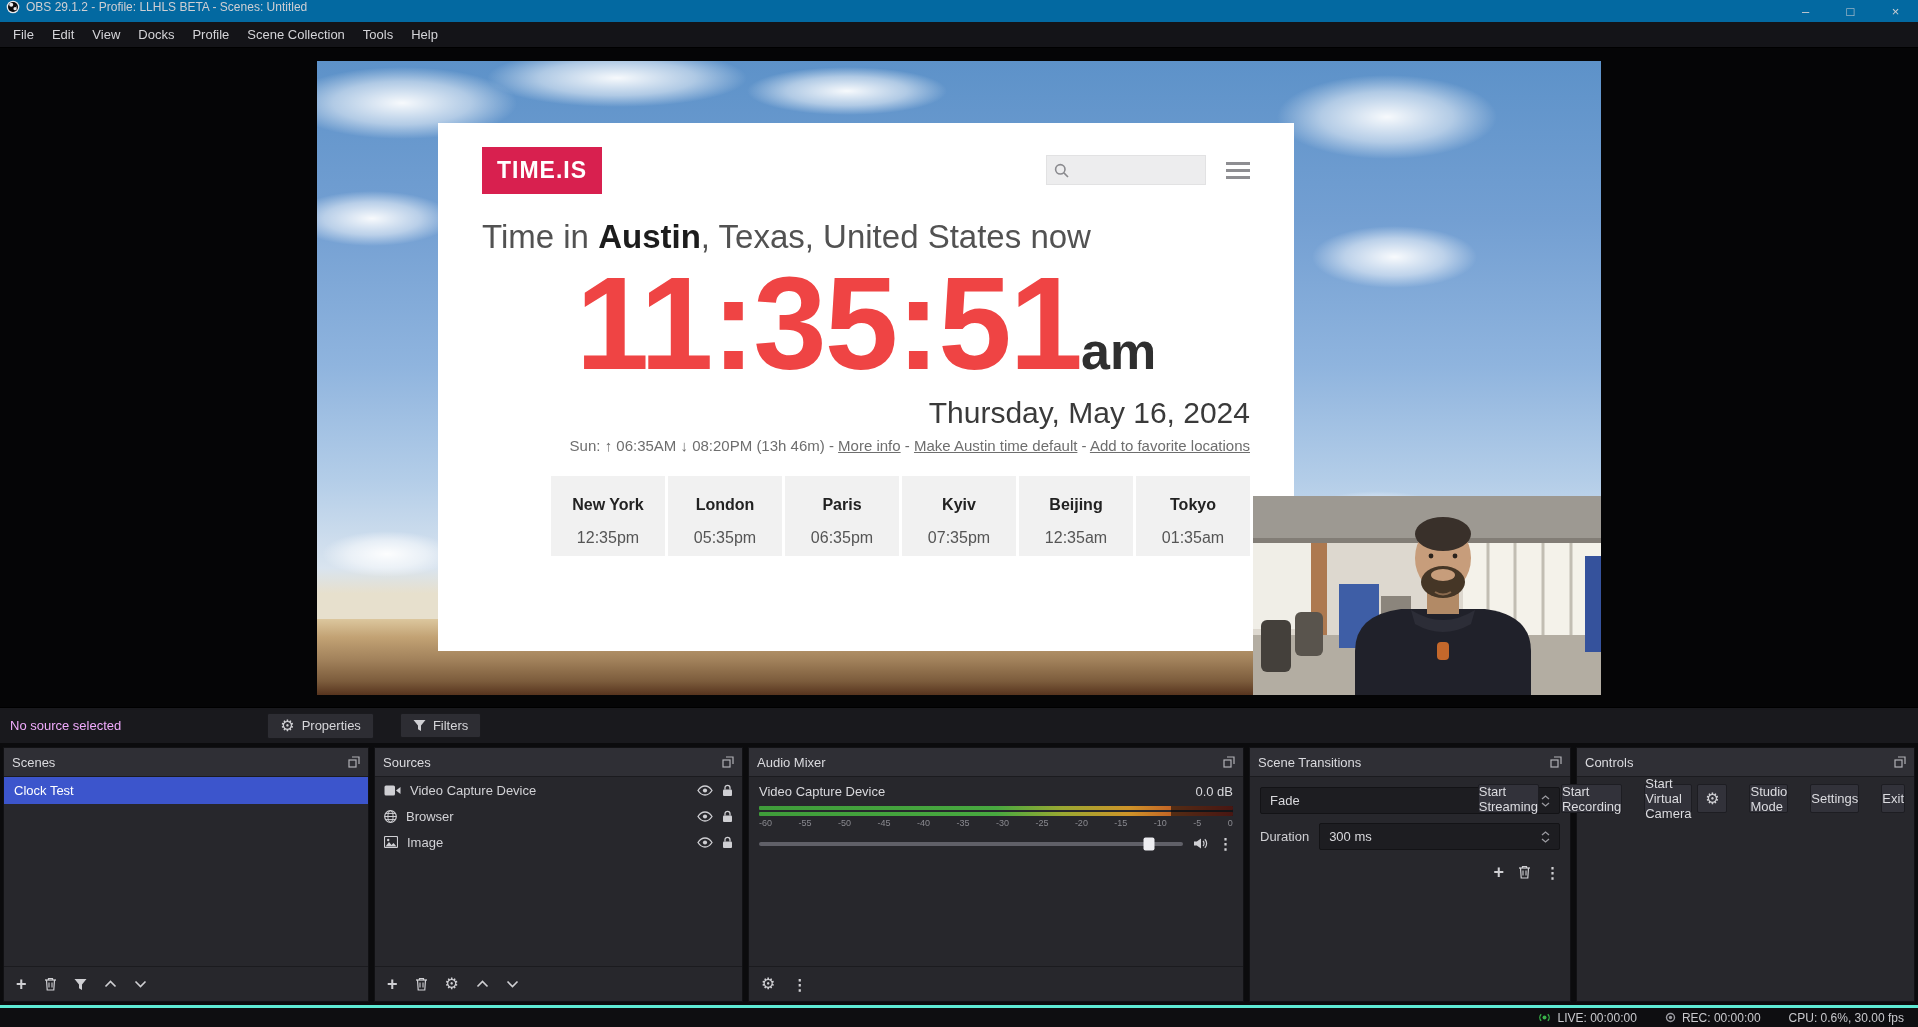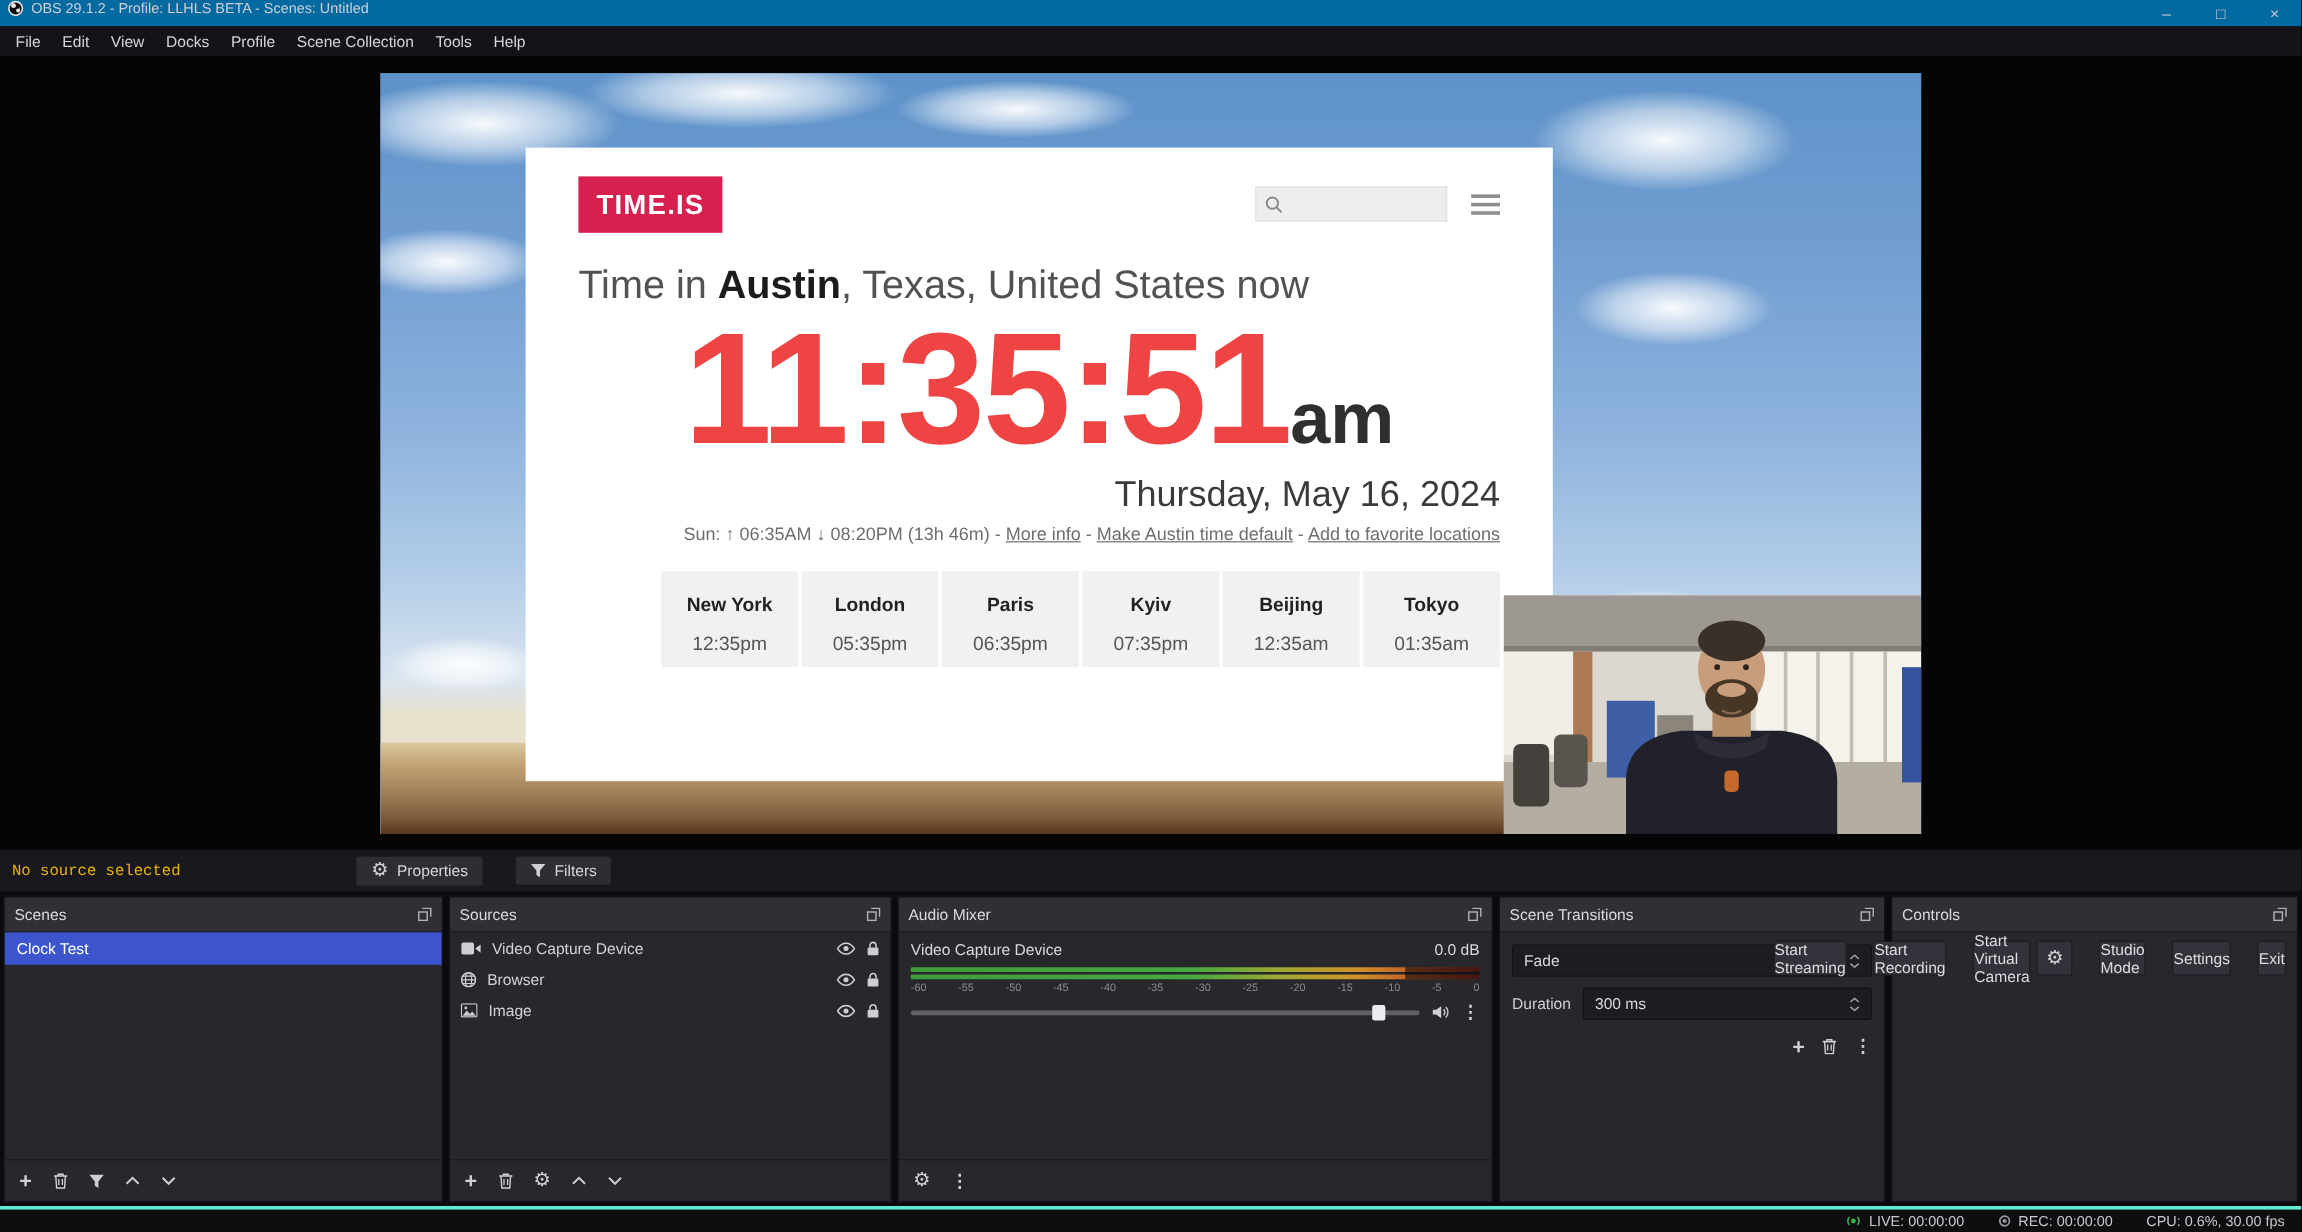--- a/index.html
+++ b/index.html
@@ -31,35 +31,35 @@
   .web-card { position:absolute; left:121px; top:62px; width:856px; height:528px; background:#fff; padding:0 44px; color:#333; }
   .ti-topbar { display:flex; align-items:center; margin-top:24px; }
   .ti-logo { background:var(--timeis-crimson,#d8204f); color:#fff; font-size:23px; font-weight:bold; letter-spacing:1px; padding:10px 15px; }
   .ti-search { margin-left:auto; width:160px; height:30px; background:#ededee; border:1px solid #e2e2e3; display:flex; align-items:center; padding:0 7px; }
   .ti-burger { margin-left:20px; display:flex; flex-direction:column; gap:4px; }
   .ti-burger i { display:block; width:24px; height:3px; background:#8e8e92; }
   .ti-heading { margin-top:24px; font-size:33px; color:#525252; }
   .ti-heading .city { font-weight:bold; color:#1c1c1c; }
   .ti-time-row { margin-top:2px; text-align:center; white-space:nowrap; line-height:1; }
   .ti-time { font-size:132px; font-weight:bold; color:#ef4444; letter-spacing:-2px; }
-  .ti-ampm { font-size:60px; font-weight:bold; color:#2f2f2f; }
+  .ti-ampm { font-size:52px; font-weight:bold; color:#2f2f2f; }
   .ti-date { text-align:right; font-size:30px; color:#3a3a3a; margin-top:6px; }
   .ti-sun { text-align:right; font-size:15px; color:#6e6e6e; margin-top:7px; }
   .ti-sun .lnk { text-decoration:underline; }
   .ti-clocks { margin-top:22px; display:flex; justify-content:flex-end; gap:3px; }
   .ti-clock { width:114px; background:#f1f1f1; text-align:center; padding:20px 0 9px; }
   .ti-clock .c { font-size:16px; font-weight:bold; color:#222; }
   .ti-clock .t { font-size:16px; color:#555; margin-top:15px; }
 
   .webcam { position:absolute; right:0; bottom:0; width:348px; height:199px; }
   .webcam svg { display:block; }
 
   
   .src-toolbar { height:36px; flex:0 0 auto; background:#19191d; border-top:1px solid #000; display:flex; align-items:center; padding:0 10px; gap:26px; }
-  .src-status { font-size:13px; color:#eab308;font-family:Liberation Mono, monospace; }
+  .src-status { font-size:13px; color:#f0abfc; }
   .tb-btn { display:flex; align-items:center; gap:7px; background:#2d2d33; border:1px solid #1a1a1e; border-radius:2px;
             padding:4px 12px; font-size:13px; color:#d6d6da; }
   .tb-btn:first-of-type { margin-left:120px; }
 
   
   .docks { height:262px; flex:0 0 auto; display:flex; gap:5px; background:#0b0b0d; padding:4px 3px 3px; }
   .dock { background:#27272c; border:1px solid #111114; display:flex; flex-direction:column; min-width:0; }
   .dock-scenes { width:366px; } .dock-sources { width:369px; } .dock-audio { flex:1; }
   .dock-transitions { width:322px; } .dock-controls { width:339px; }
   .dock-header { height:29px; flex:0 0 auto; background:#2f2f35; border-bottom:1px solid #1b1b1f; display:flex; align-items:center; padding:0 8px; }

